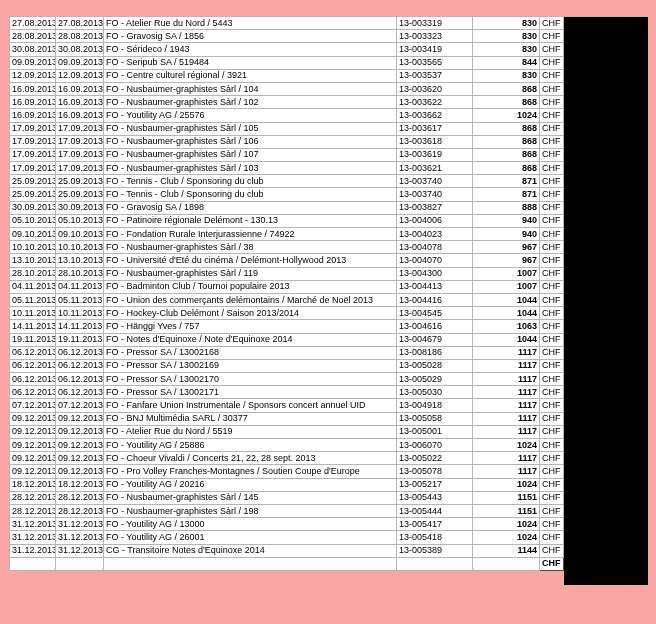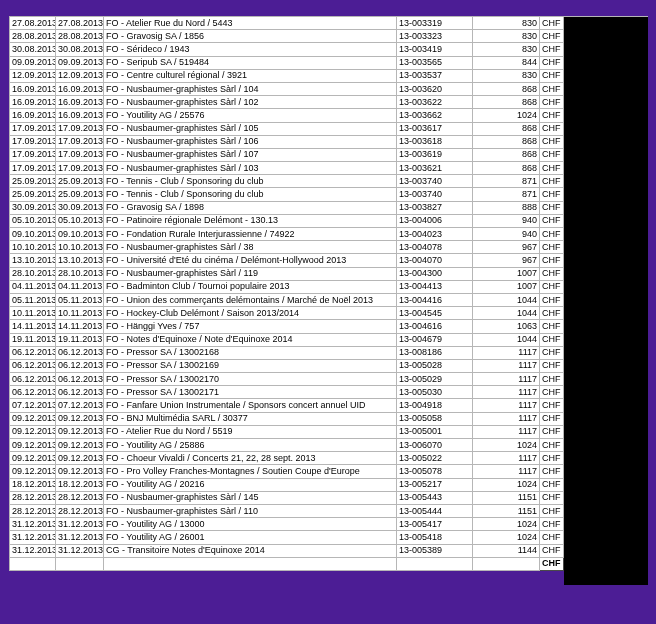--- a/index.html
+++ b/index.html
@@ -5,21 +5,21 @@
   html, body {
     margin: 0;
     padding: 0;
     background: #ffffff;
     font-family: "Liberation Sans", sans-serif;
   }
   #page {
     position: relative;
     width: 656px;
     height: 624px;
-    background: #4c1d95;
+    background: #fca5a5;
     overflow: hidden;
   }
   table.ledger {
     position: absolute;
     left: 9px;
     top: 16px;
     width: 638px;
     border-collapse: collapse;
     table-layout: fixed;
   }
@@ -29,20 +29,21 @@
     line-height: 11px;
     height: 12.2px;
     padding: 0 2px;
     color: #000000;
     white-space: nowrap;
     overflow: hidden;
     background: #ffffff;
   }
   table.ledger td.num {
     text-align: right;
+    font-weight: bold;
   }
   table.ledger tfoot td {
     font-weight: bold;
   }
   table.ledger tfoot td.total-box {
     border: 1px solid #4a4a4a;
   }
   #redaction {
     position: absolute;
     left: 564px;
@@ -436,21 +437,21 @@
     <td>FO - Nusbaumer-graphistes Sàrl / 145</td>
     <td>13-005443</td>
     <td class="num">1151</td>
     <td>CHF</td>
     <td></td>
     <td></td>
   </tr>
         <tr>
     <td>28.12.2013</td>
     <td>28.12.2013</td>
-    <td>FO - Nusbaumer-graphistes Sàrl / 110</td>
+    <td>FO - Nusbaumer-graphistes Sàrl / 198</td>
     <td>13-005444</td>
     <td class="num">1151</td>
     <td>CHF</td>
     <td></td>
     <td></td>
   </tr>
         <tr>
     <td>31.12.2013</td>
     <td>31.12.2013</td>
     <td>FO - Youtility AG / 13000</td>

